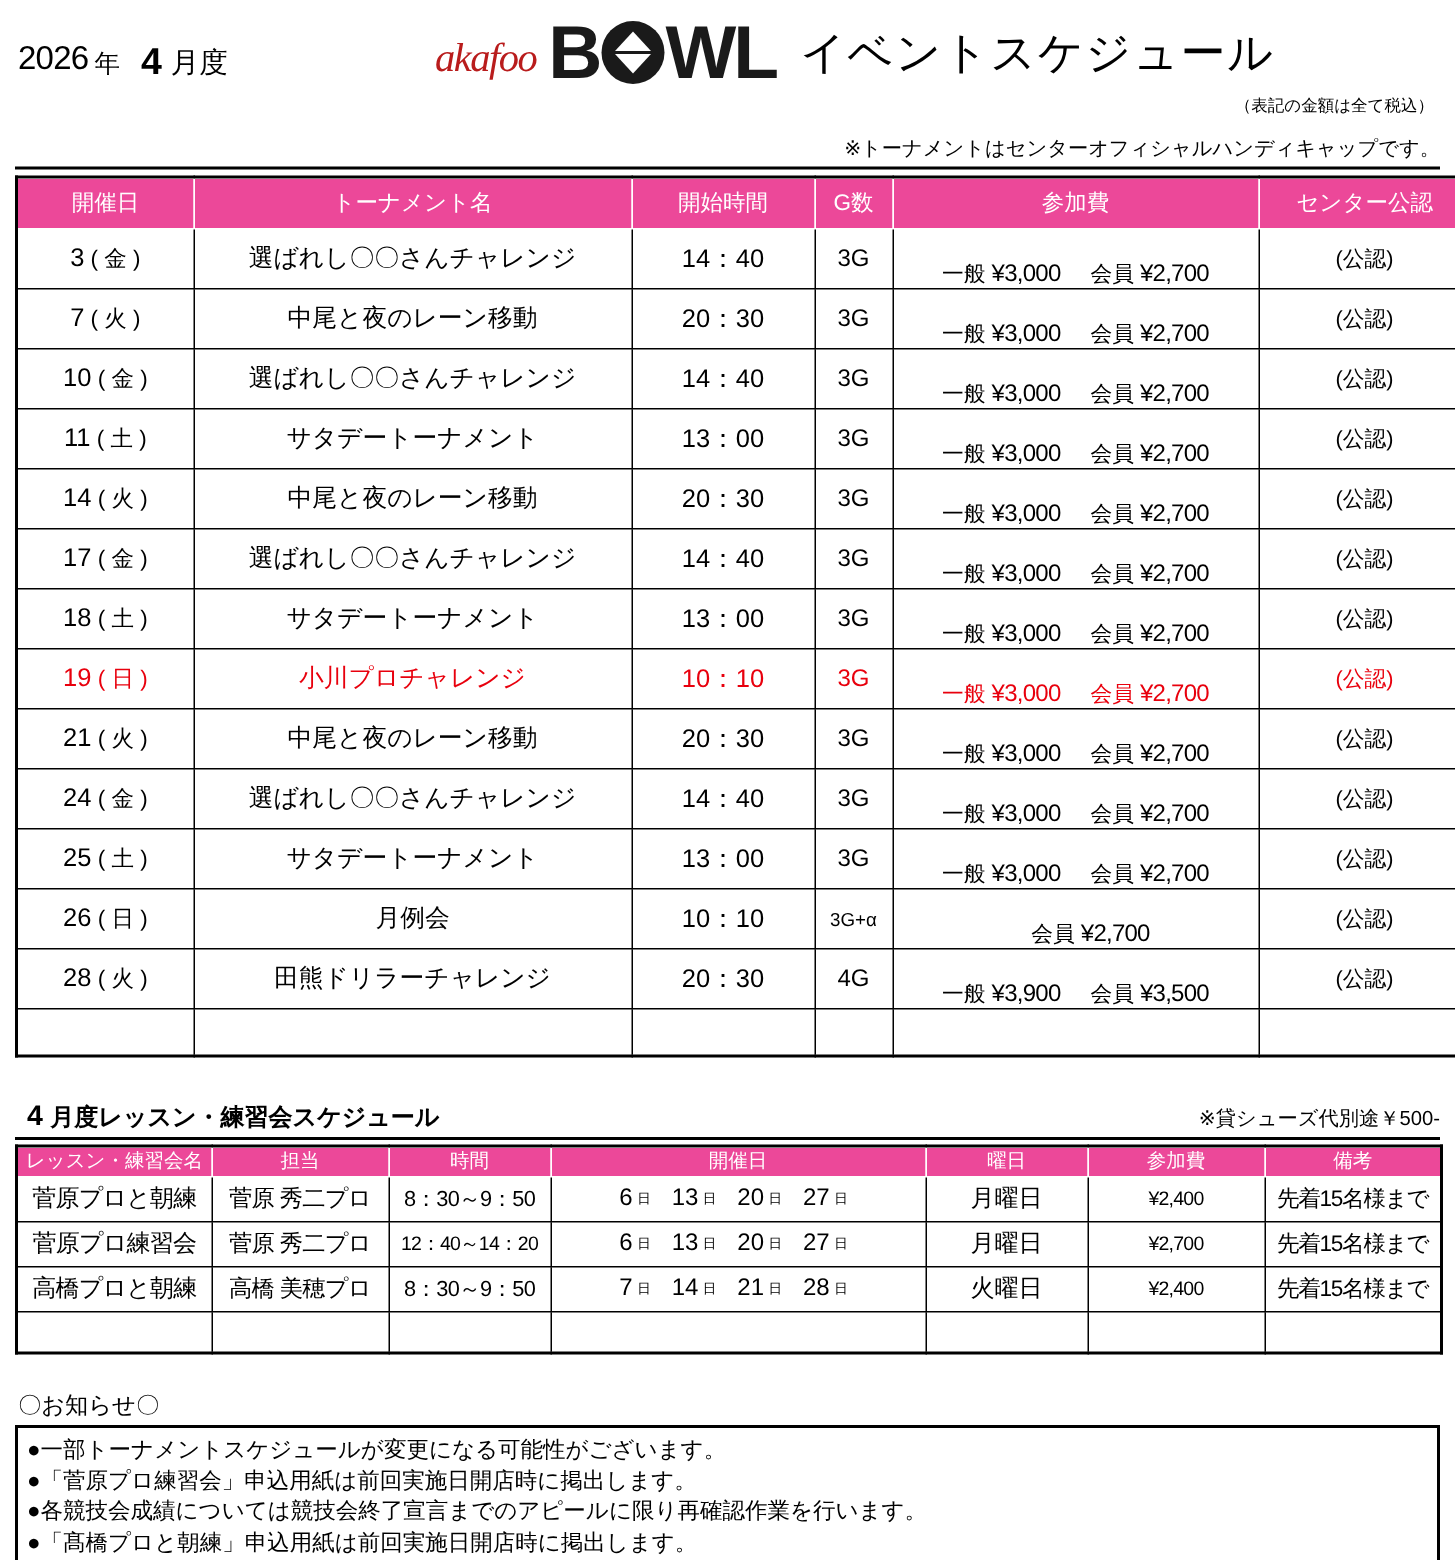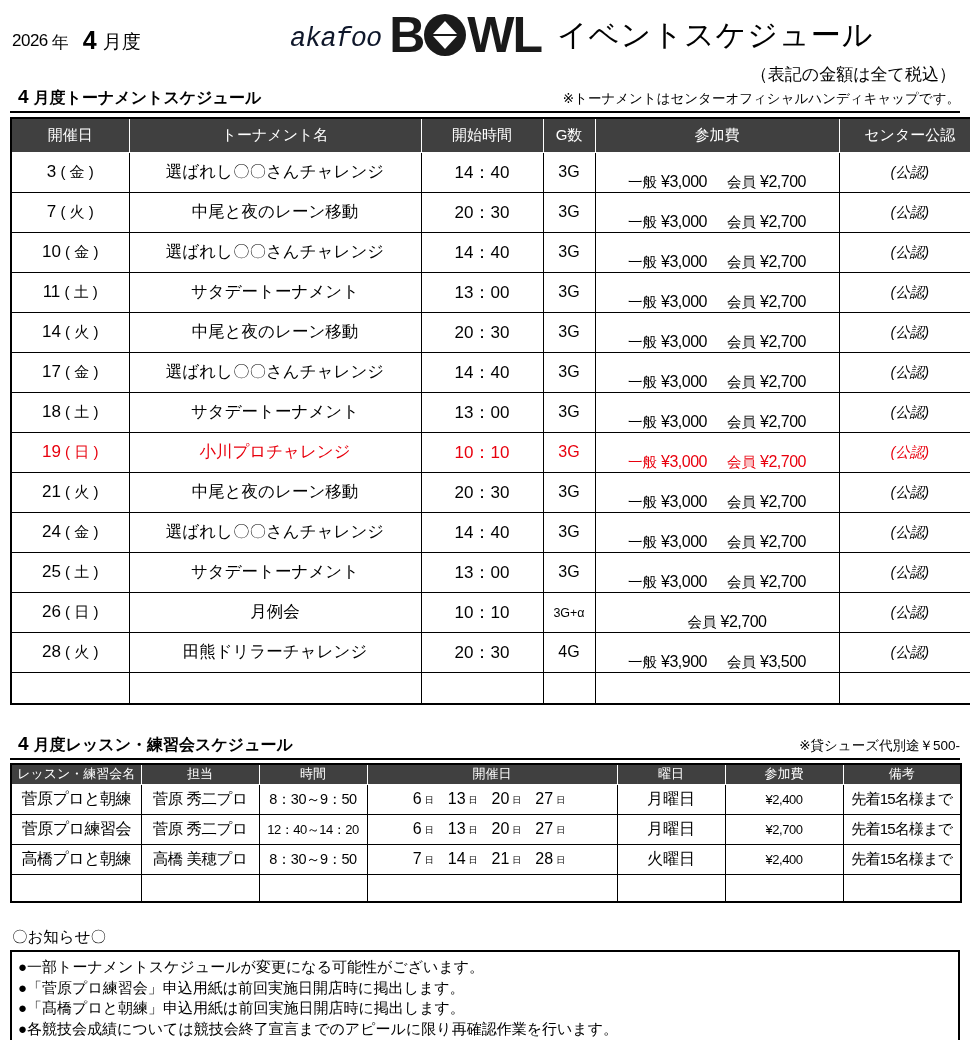--- a/index.html
+++ b/index.html
@@ -19,38 +19,38 @@
   
   .header {
     position: relative;
     height: 88px;
   }
   .year-line {
     position: absolute;
     left: 12px; top: 26px;
     white-space: nowrap;
   }
-  .year-num { font-size: 17px; letter-spacing: -0.5px; vertical-align: 2px;}
+  .year-num { font-size: 22px; letter-spacing: -0.5px; vertical-align: 2px;}
   .year-kanji { font-size: 17px; margin-left: 4px; }
   .month-num { font-size: 25px; font-weight: bold; margin-left: 14px; vertical-align: -1px; }
   .month-kanji { font-size: 19px; margin-left: 6px; }
 
   .logo-block {
     position: absolute;
     left: 290px; top: 12px;
     display: flex;
     align-items: flex-end;
     white-space: nowrap;
   }
   .logo-akafoo {
-    font-family: Liberation Mono, monospace;
+    font-family: Liberation Serif, serif;
     font-style: italic;
     font-size: 27px;
     letter-spacing: -1px;
-    color: #0f172a;
+    color: #b91c1c;
     margin-bottom: 4px;
   }
   .logo-bowl {
     display: flex;
     align-items: center;
     margin-left: 8px;
   }
   .logo-bowl .ch {
     font-family: "Liberation Sans", sans-serif;
     font-weight: bold;
@@ -86,21 +86,21 @@
   }
   .logo-event {
     font-size: 30px;
     margin-left: 16px;
     margin-bottom: 2px;
     letter-spacing: 1px;
   }
   .tax-note {
     position: absolute;
     right: 14px; top: 63px;
-    font-size: 17px;
+    font-size: 11px;
   }
 
   
   .sect-head {
     position: relative;
     margin: 0 10px 0 10px;
     border-bottom: 2px solid #000;
     padding-bottom: 1px;
     height: 25px;
   }
@@ -128,21 +128,21 @@
   }
   table.grid th, table.grid td {
     border: 1px solid #000;
     padding: 0;
     text-align: center;
     vertical-align: middle;
     overflow: hidden;
     white-space: nowrap;
   }
   table.grid thead th {
-    background: #404040;
+    background: #ec4899;
     color: #ffffff;
     font-weight: normal;
     border-color: #ffffff;
     border-top: none;
   }
   table.grid thead th:first-child { border-left: none; }
   table.grid thead th:last-child  { border-right: none; }
 
   
   #tbl-tournament thead th { height: 34px; font-size: 15px; }
@@ -165,21 +165,21 @@
   .fee-wrap {
     display: flex;
     justify-content: center;
     align-items: flex-start;
     gap: 20px;
     padding: 0 8px;
     margin-top: 19px;
   }
   .fee-lbl { font-size: 14.5px; }
   .fee-val { font-size: 16px; margin-left: 4px; letter-spacing: -0.5px; }
-  .t-cert { font-size: 14.5px; font-style: italic; }
+  .t-cert { font-size: 14.5px; }
   tr.hl td, tr.hl .fee-lbl, tr.hl .fee-val { color: #e8000d; }
 
   
   #tbl-lesson { margin-top: 3px; }
   #tbl-lesson thead th { height: 20px; font-size: 13px; }
   #tbl-lesson tbody td { height: 30px; font-size: 16px; }
   #tbl-lesson tbody tr.blank td { height: 28px; }
   .l-col-name { width: 130px; }
   .l-col-staff{ width: 118px; }
   .l-col-time { width: 108px; }
@@ -234,23 +234,20 @@
       <span class="bowl-o"></span>
       <span class="ch">WL</span>
     </span>
     <span class="logo-event">イベントスケジュール</span>
   </div>
 
   <div class="tax-note">（表記の金額は全て税込）</div>
 </div>
 
 <div class="sect-head">
-  <span class="t-left">
-    <span class="n">4</span><span class="w">月度トーナメントスケジュール</span>
-  </span>
   <span class="t-right">※トーナメントはセンターオフィシャルハンディキャップです。</span>
 </div>
 
 <table class="grid" id="tbl-tournament">
   <colgroup>
     <col class="col-date">
       <col class="col-name">
       <col class="col-time">
     <col class="col-games">
       <col class="col-fee">
@@ -534,16 +531,16 @@
         <td>&nbsp;</td>
       </tr>
     </tbody>
 </table>
 
 <div class="notice-area">
   <div class="notice-title">〇お知らせ〇</div>
   <div class="notice-box">
       <div class="notice-line">●一部トーナメントスケジュールが変更になる可能性がございます。</div>
       <div class="notice-line">●「菅原プロ練習会」申込用紙は前回実施日開店時に掲出します。</div>
+      <div class="notice-line">●各競技会成績については競技会終了宣言までのアピールに限り再確認作業を行います。</div>
       <div class="notice-line">●「髙橋プロと朝練」申込用紙は前回実施日開店時に掲出します。</div>
-      <div class="notice-line">●各競技会成績については競技会終了宣言までのアピールに限り再確認作業を行います。</div>
     </div>
 </div>
 
 </body></html>

